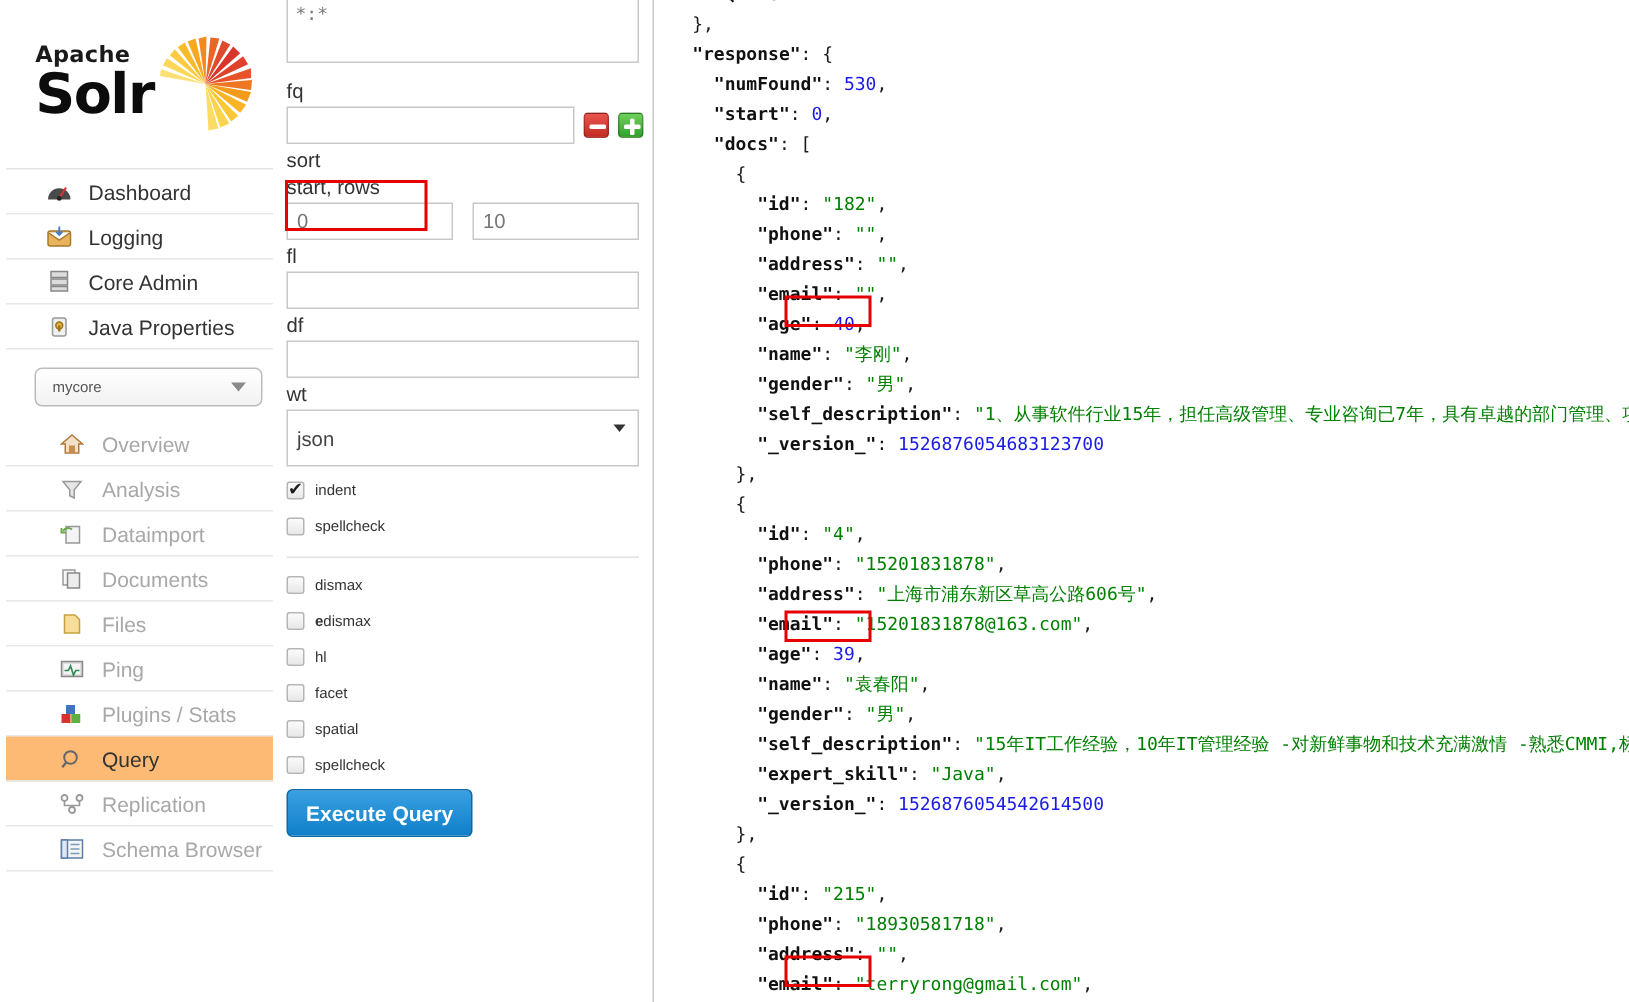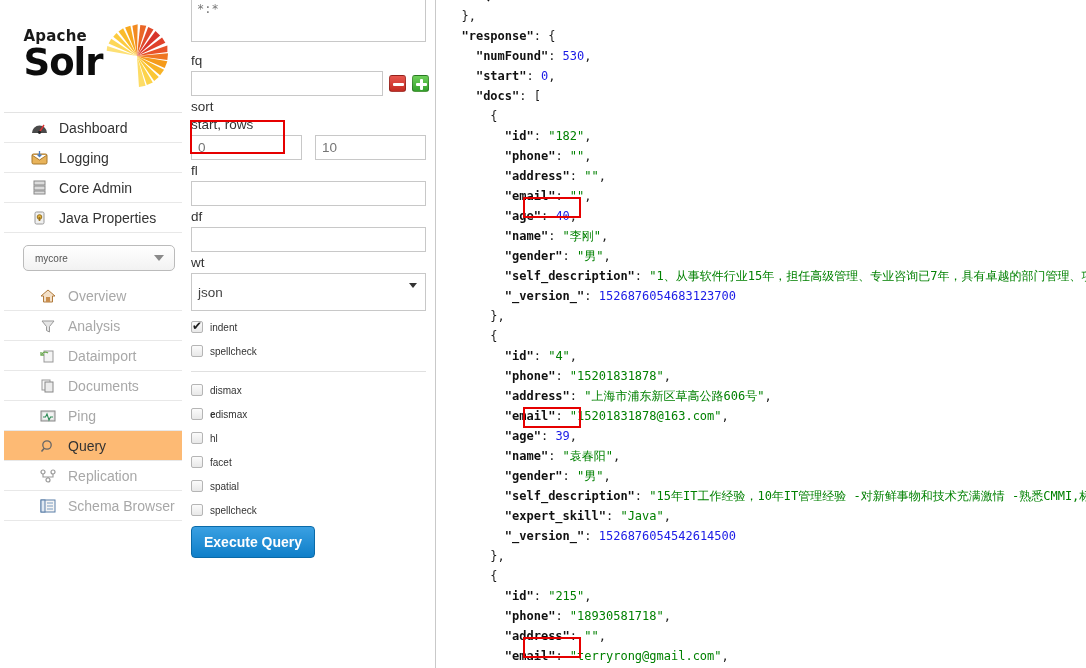--- a/index.html
+++ b/index.html
@@ -303,26 +303,44 @@
           <svg width="16" height="14" viewBox="0 0 16 14">
               <rect x="2" y="1" width="8" height="10" fill="#f7f7f7" stroke="#999"></rect>
               <rect x="5" y="3" width="8" height="10" fill="#ececec" stroke="#888"></rect>
             </svg>
         </span>
         <span class="lbl">Documents</span>
       </div>
       <div class="nav-item">
         <span class="ico">
           <svg width="16" height="14" viewBox="0 0 16 14">
+              <path d="M3 1 H10 L13 4 V13 H3 Z" fill="#f7dc9a" stroke="#c7a13c"></path>
+            </svg>
+        </span>
+        <span class="lbl">Files</span>
+      </div>
+      <div class="nav-item">
+        <span class="ico">
+          <svg width="16" height="14" viewBox="0 0 16 14">
               <rect x="1" y="2" width="14" height="10" fill="#d9d9d9" stroke="#888"></rect>
               <rect x="2.5" y="3.5" width="11" height="7" fill="#f4f4f4"></rect>
               <path d="M3 8 L5.5 8 L7 5 L9 11 L10.5 8 L13 8" stroke="#2e8b57" fill="none" stroke-width="1.1"></path>
             </svg>
         </span>
         <span class="lbl">Ping</span>
+      </div>
+      <div class="nav-item">
+        <span class="ico">
+          <svg width="16" height="14" viewBox="0 0 16 14">
+              <rect x="1" y="7" width="6" height="6" fill="#d9342b"></rect>
+              <rect x="7.5" y="7" width="6" height="6" fill="#5fae3f"></rect>
+              <rect x="4" y="1" width="6" height="6" fill="#3b76c4"></rect>
+            </svg>
+        </span>
+        <span class="lbl">Plugins / Stats</span>
       </div>
       <div class="nav-item active">
         <span class="ico">
           <svg width="16" height="14" viewBox="0 0 16 14">
               <circle cx="7" cy="6" r="4.2" fill="none" stroke="#666" stroke-width="1.3"></circle>
               <path d="M4 9.5 L1.5 12.5" stroke="#666" stroke-width="1.5"></path>
             </svg>
         </span>
         <span class="lbl">Query</span>
       </div>

